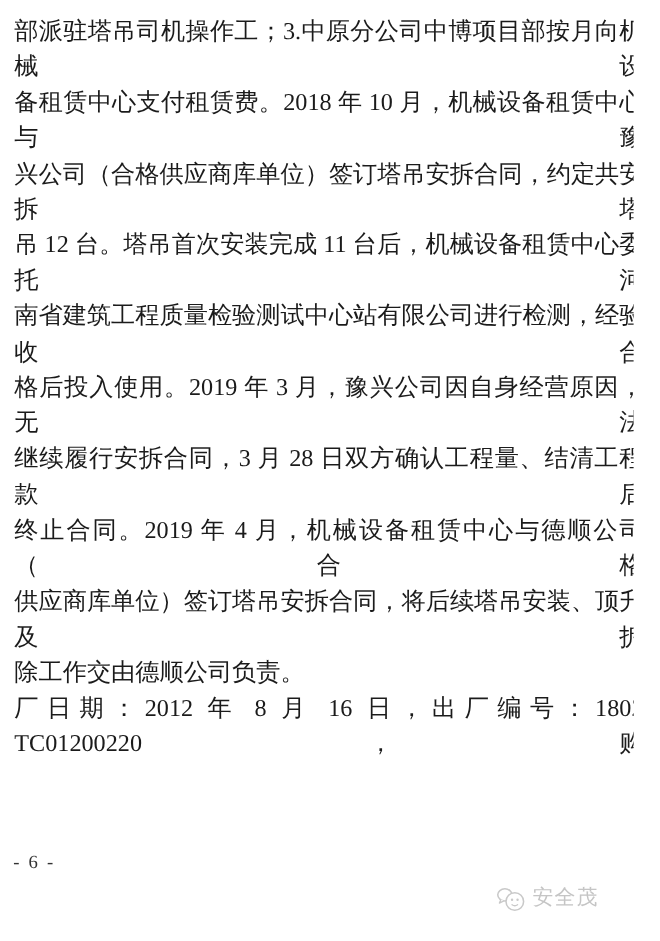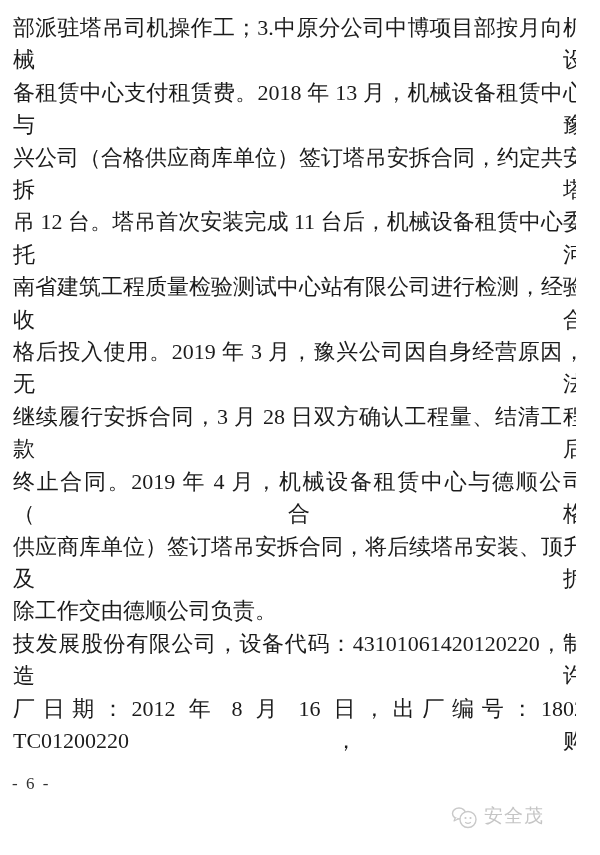--- a/index.html
+++ b/index.html
@@ -53,33 +53,32 @@
 </style>
 </head>
 <body>
 
 <div class="page">
 
   <div class="body-text">
 
     <div>
       <div class="line">部派驻塔吊司机操作工；3.中原分公司中博项目部按月向机械设</div>
-      <div class="line">备租赁中心支付租赁费。2018 年 13 月，机械设备租赁中心与豫</div>
+      <div class="line">备租赁中心支付租赁费。2018 年 10 月，机械设备租赁中心与豫</div>
       <div class="line">兴公司（合格供应商库单位）签订塔吊安拆合同，约定共安拆塔</div>
       <div class="line">吊 12 台。塔吊首次安装完成 11 台后，机械设备租赁中心委托河</div>
       <div class="line">南省建筑工程质量检验测试中心站有限公司进行检测，经验收合</div>
       <div class="line">格后投入使用。2019 年 3 月，豫兴公司因自身经营原因，无法</div>
       <div class="line">继续履行安拆合同，3 月 28 日双方确认工程量、结清工程款后</div>
       <div class="line">终止合同。2019 年 4 月，机械设备租赁中心与德顺公司（合格</div>
       <div class="line">供应商库单位）签订塔吊安拆合同，将后续塔吊安装、顶升及拆</div>
       <div class="line noj">除工作交由德顺公司负责。</div>
     </div>
 
     <div>
-      <div class="line">技发展股份有限公司，设备代码：43101061420120220，制造许</div>
       <div class="line">厂日期：2012 年 8 月 16 日，出厂编号：1802 TC01200220，购</div>
 
     </div>
 
   </div>
 
   <div class="page-number">- 6 -</div>
 
   <div class="watermark">
     <span class="watermark-icon">

